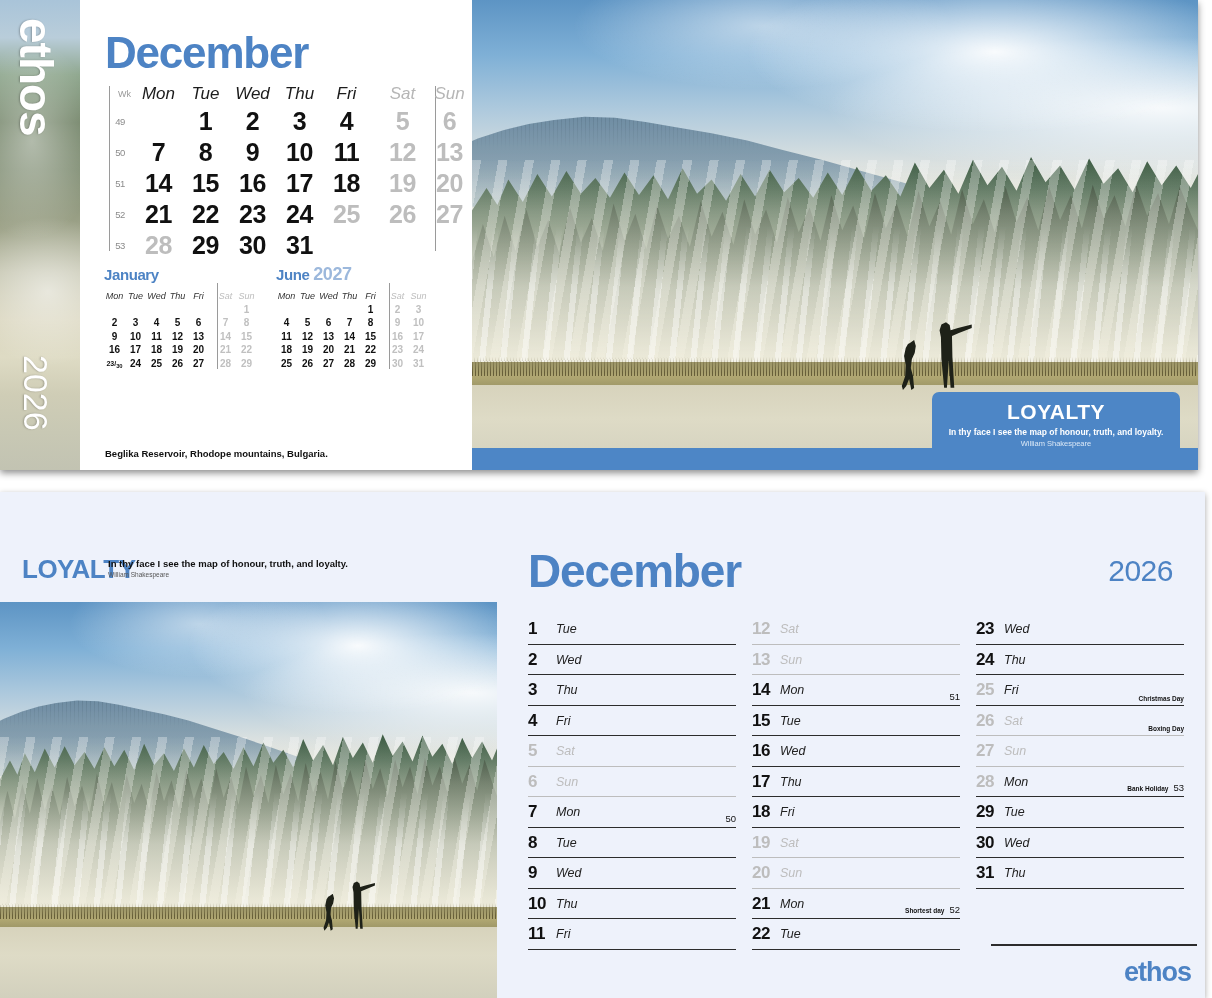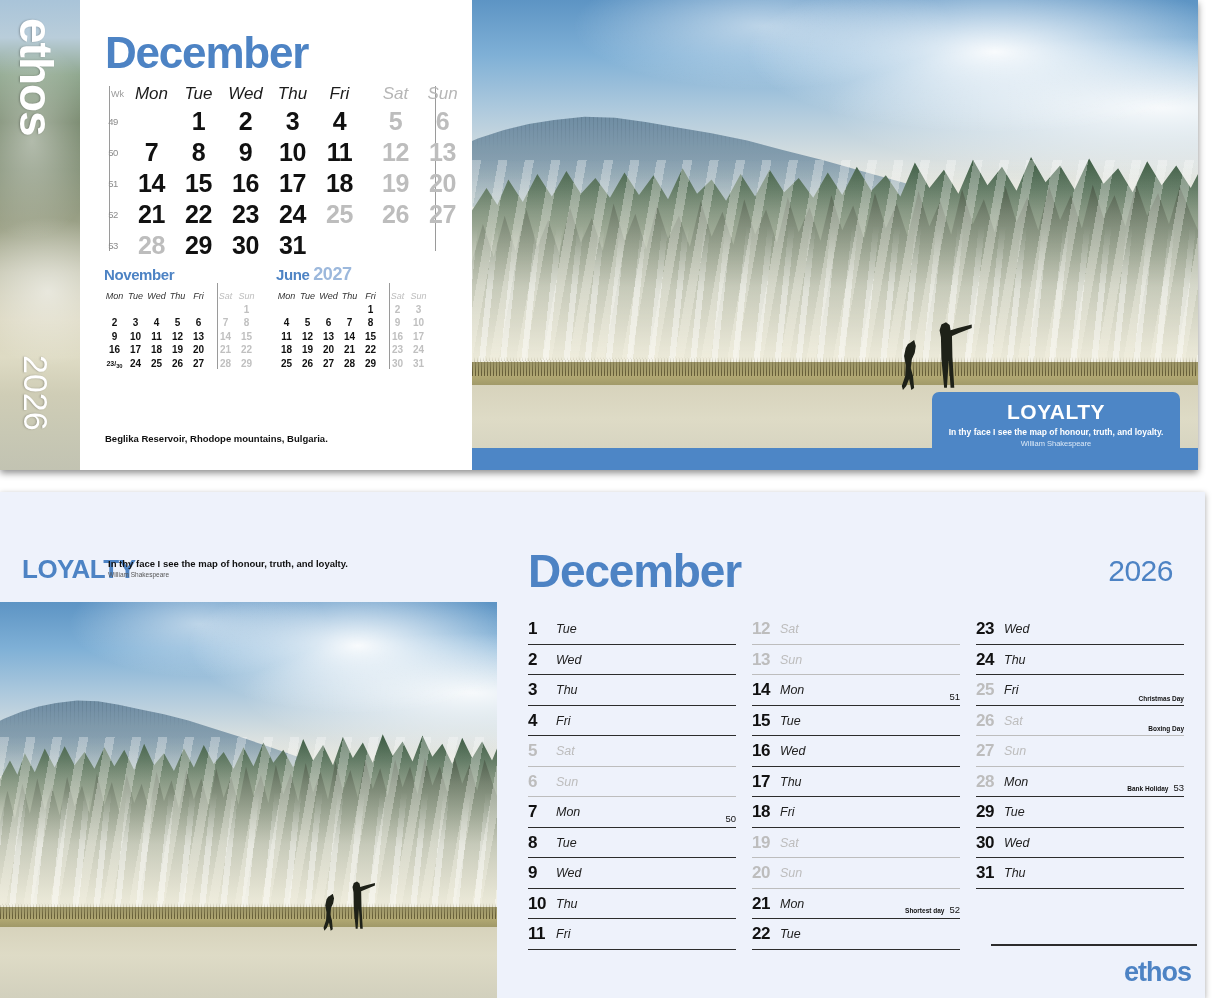--- a/index.html
+++ b/index.html
@@ -66,21 +66,21 @@
     background: #fff;
   }
   #month-title {
     position: absolute; left: 25px; top: 28px;
     font-size: 44px; font-weight: bold; color: #4d83c4;
     letter-spacing: -1.2px;
   }
 
   
   #main-grid {
-    position: absolute; left: 22px; top: 84px; width: 352px;
+    position: absolute; left: 29px; top: 84px; width: 352px;
   }
   .grid-row { display: flex; align-items: center; }
   .gc {
     width: 47px; text-align: center; flex: 0 0 47px;
   }
   .gc.wk {
     width: 26px; flex: 0 0 26px; text-align: right;
     font-size: 9px; color: #8b8b8b; padding-right: 4px;
   }
   .gc.sep {
@@ -122,21 +122,21 @@
   .mc.we { color: #c0c0c0; }
   .mini-hdr .mc { font-size: 9px; font-style: italic; font-weight: normal; color: #333; }
   .mini-hdr .mc.we { color: #bdbdbd; }
   .mc.sep { flex: 0 0 6px; width: 6px; }
   .mc .frac { font-size: 7px; line-height: 1; display: inline-block; }
   .mini-rule {
     position: absolute; width: 1px; background: #9a9a9a;
     left: 113px; top: 19px; height: 86px;
   }
   #caption {
-    position: absolute; left: 25px; top: 433px;
+    position: absolute; left: 25px; top: 448px;
     font-size: 9.5px; font-weight: bold; color: #111;
   }
 
   
   #top-photo {
     position: absolute; left: 472px; top: 0; width: 726px; height: 470px;
     overflow: hidden; background: #cdd6cf;
   }
 
   
@@ -400,21 +400,21 @@
           <div class="gc">31</div>
           <div class="gc"></div>
           <div class="gc sep"></div>
           <div class="gc we"></div>
           <div class="gc we"></div>
         </div>
       </div>
 
     <div class="mini" id="mini-prev">
       <div class="mini-title">
-        <span>November</span>
+        <span>January</span>
         <span class="yr"></span>
       </div>
       <div class="mini-body">
           <div class="mini-row mini-hdr">
             <div class="mc">Mon</div>
             <div class="mc">Tue</div>
             <div class="mc">Wed</div>
             <div class="mc">Thu</div>
             <div class="mc">Fri</div>
             <div class="mc sep"></div>

